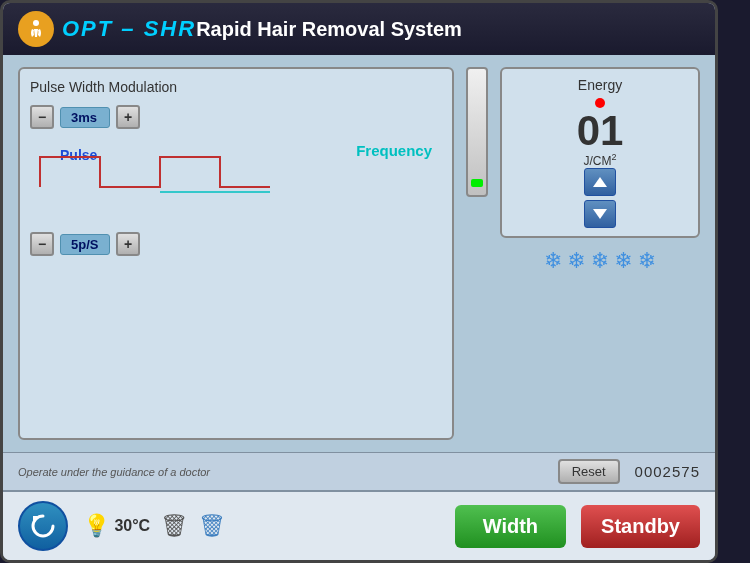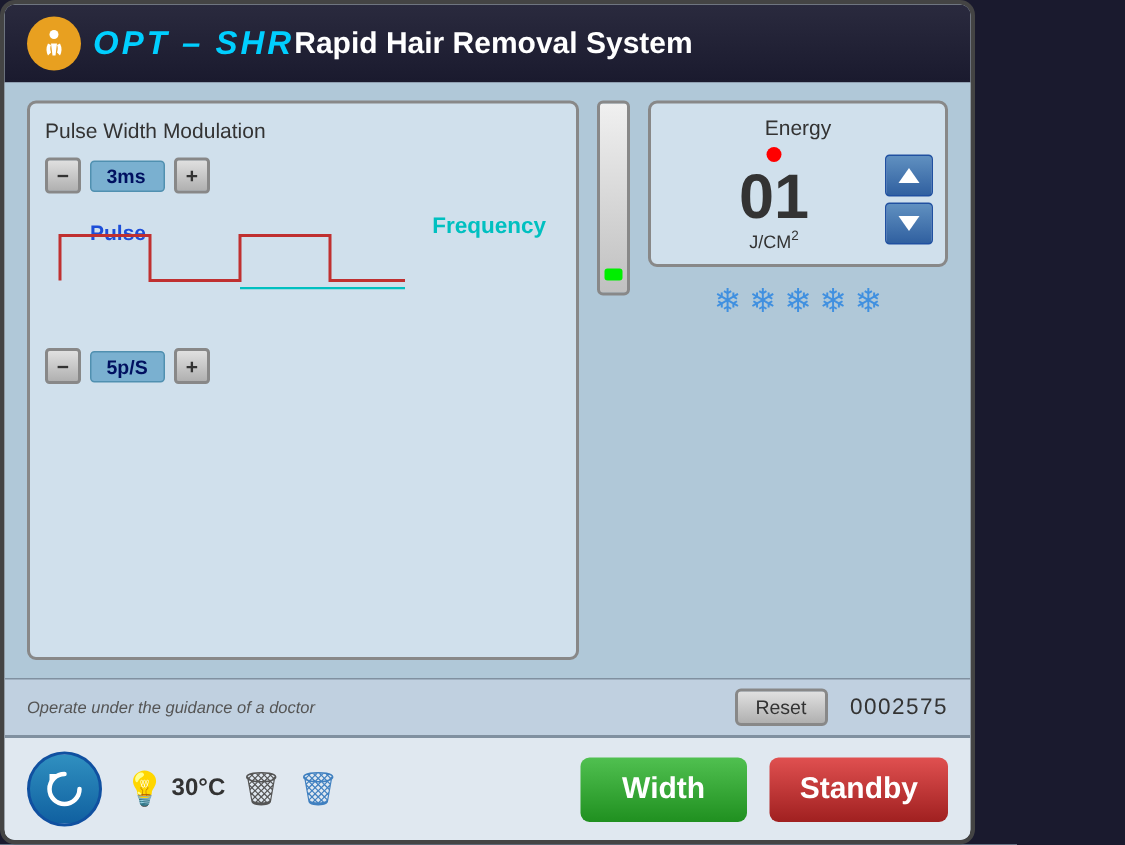--- a/index.html
+++ b/index.html
@@ -5,21 +5,21 @@
     * { box-sizing: border-box; margin: 0; padding: 0; }
     body {
       width: 750px;
       height: 563px;
       background: #1a1a2e;
       font-family: Arial, sans-serif;
       overflow: hidden;
     }
 
     .screen {
-      width: 650px;
+      width: 718px;
       height: 563px;
       background: #c8d8e8;
       display: flex;
       flex-direction: column;
       border: 3px solid #444;
       border-radius: 10px;
       overflow: hidden;
     }
 
     
@@ -175,20 +175,21 @@
       text-align: center;
       font-size: 14px;
       color: #333;
       margin-bottom: 5px;
     }
 
     .energy-display {
       display: flex;
       align-items: center;
       justify-content: space-between;
+      flex-direction: column;
     }
 
     .energy-left {
       display: flex;
       flex-direction: column;
       align-items: center;
       flex: 1;
     }
 
     .energy-dot {

